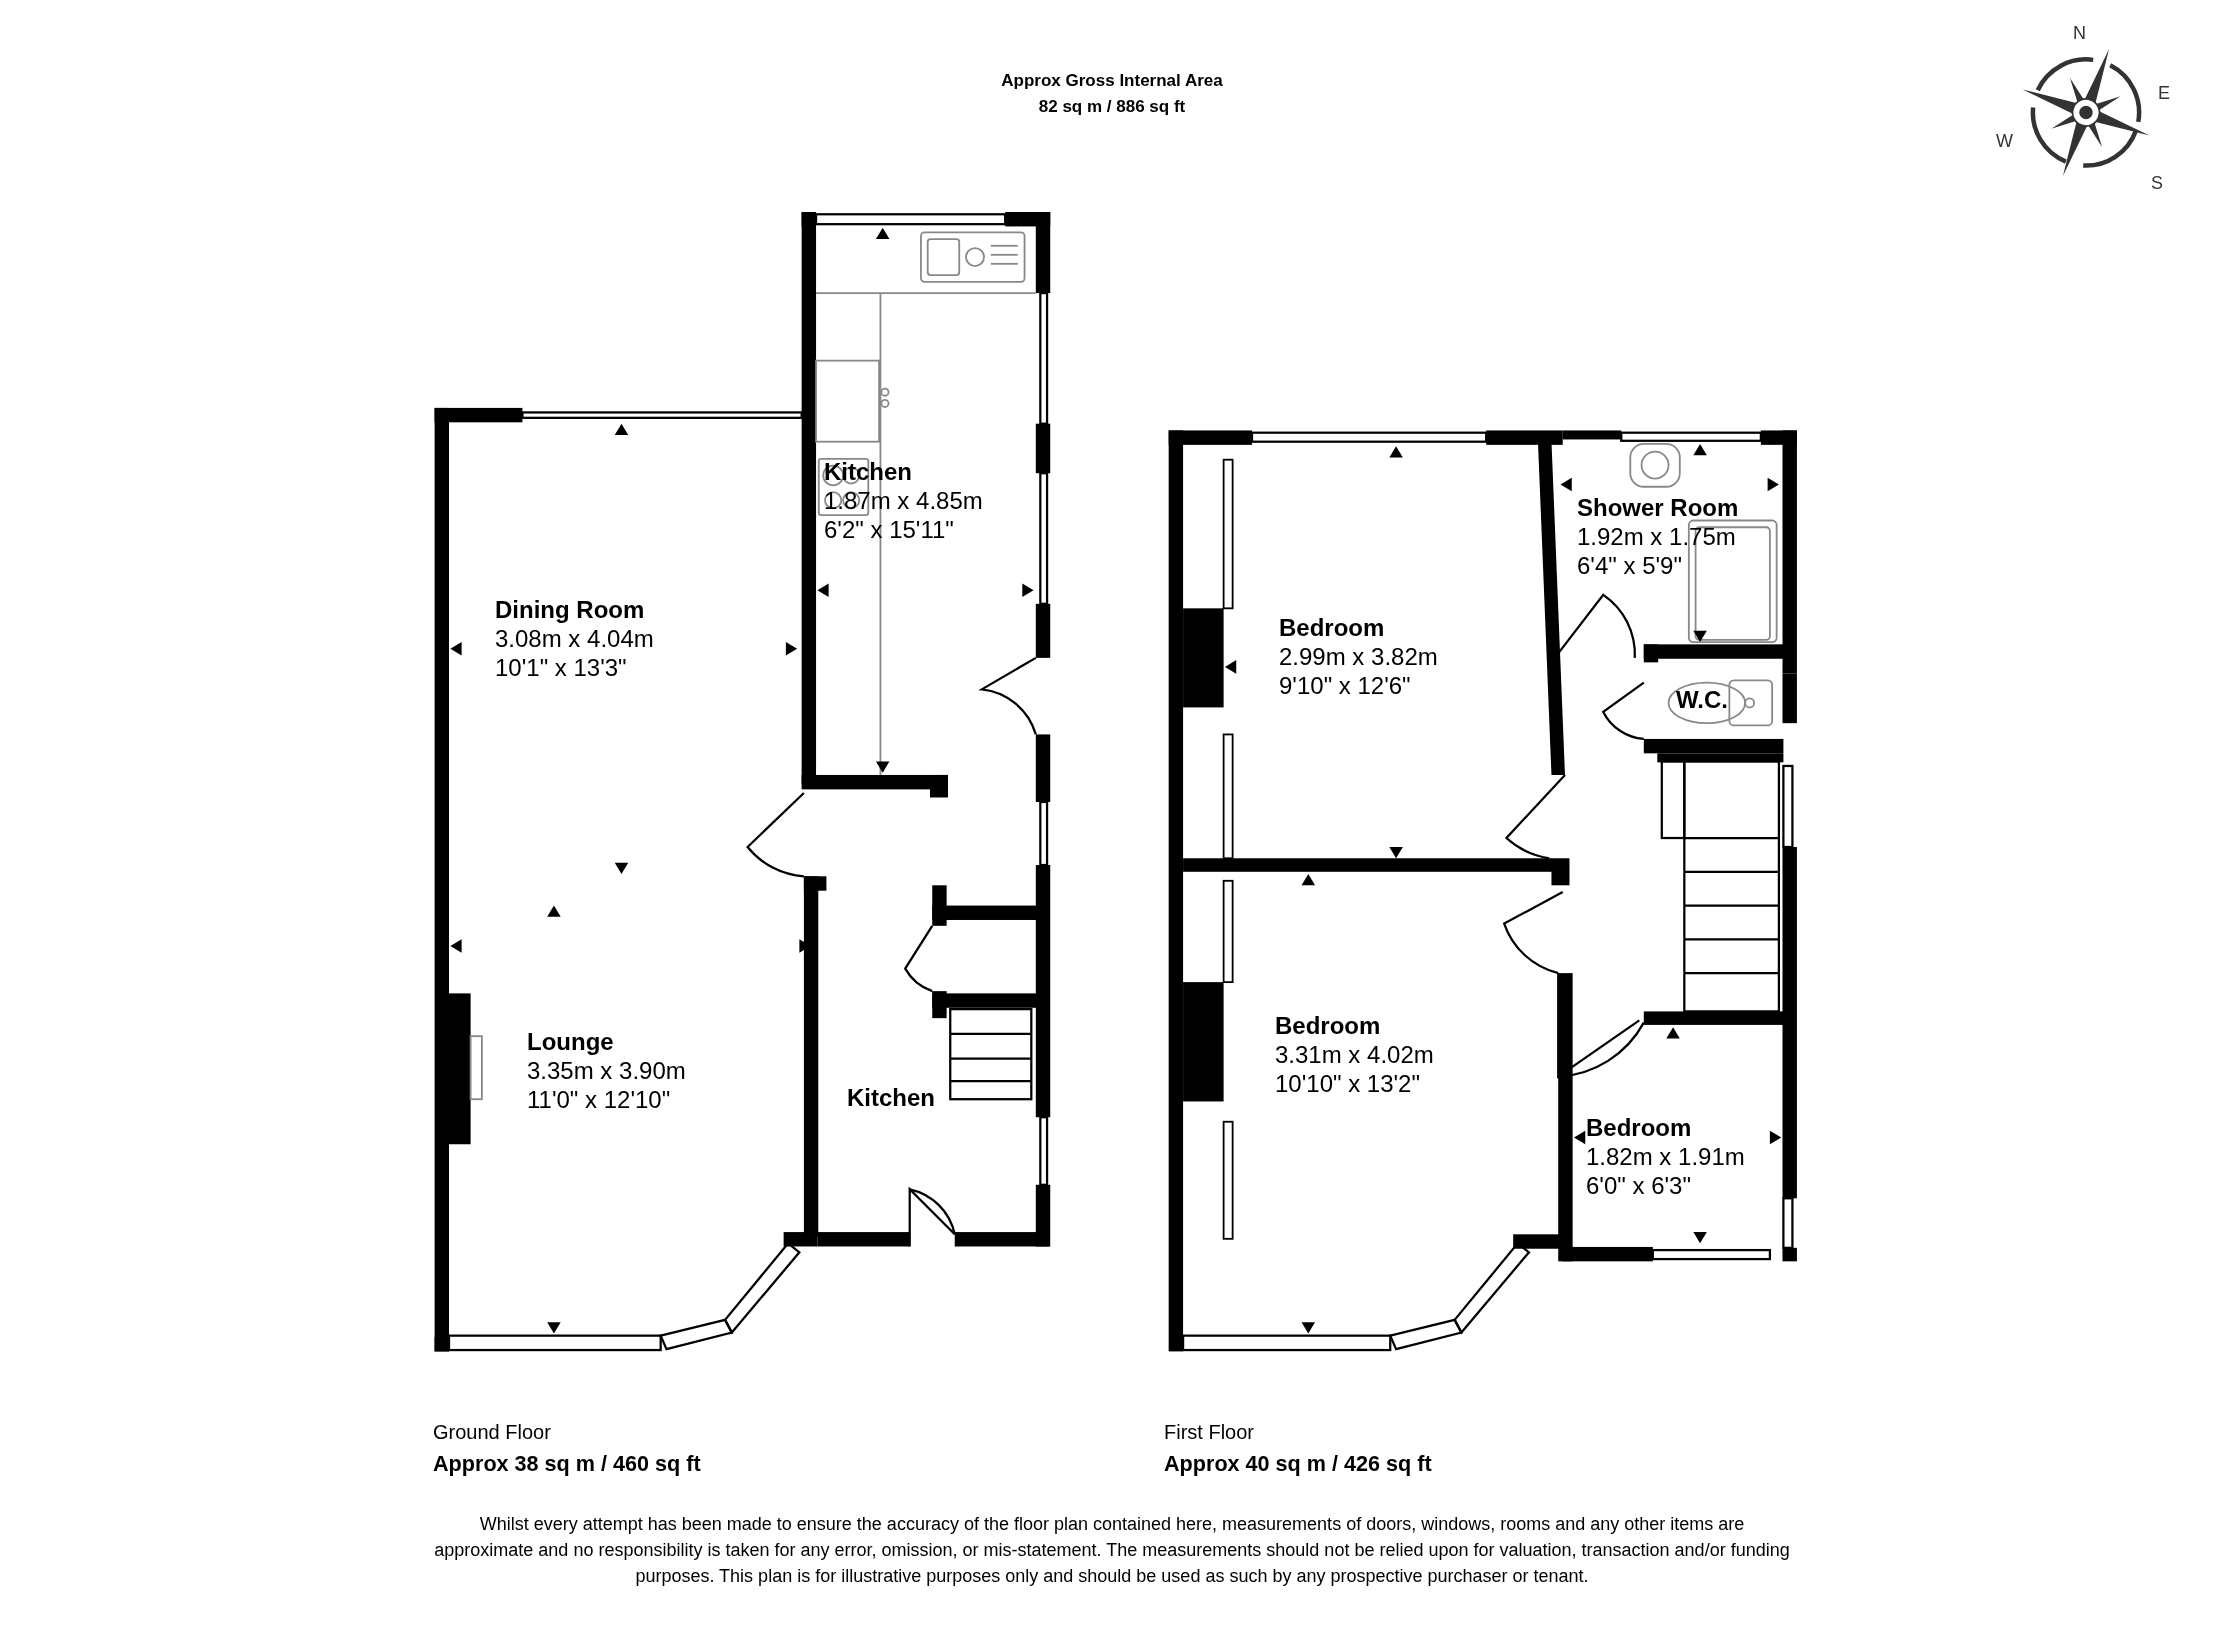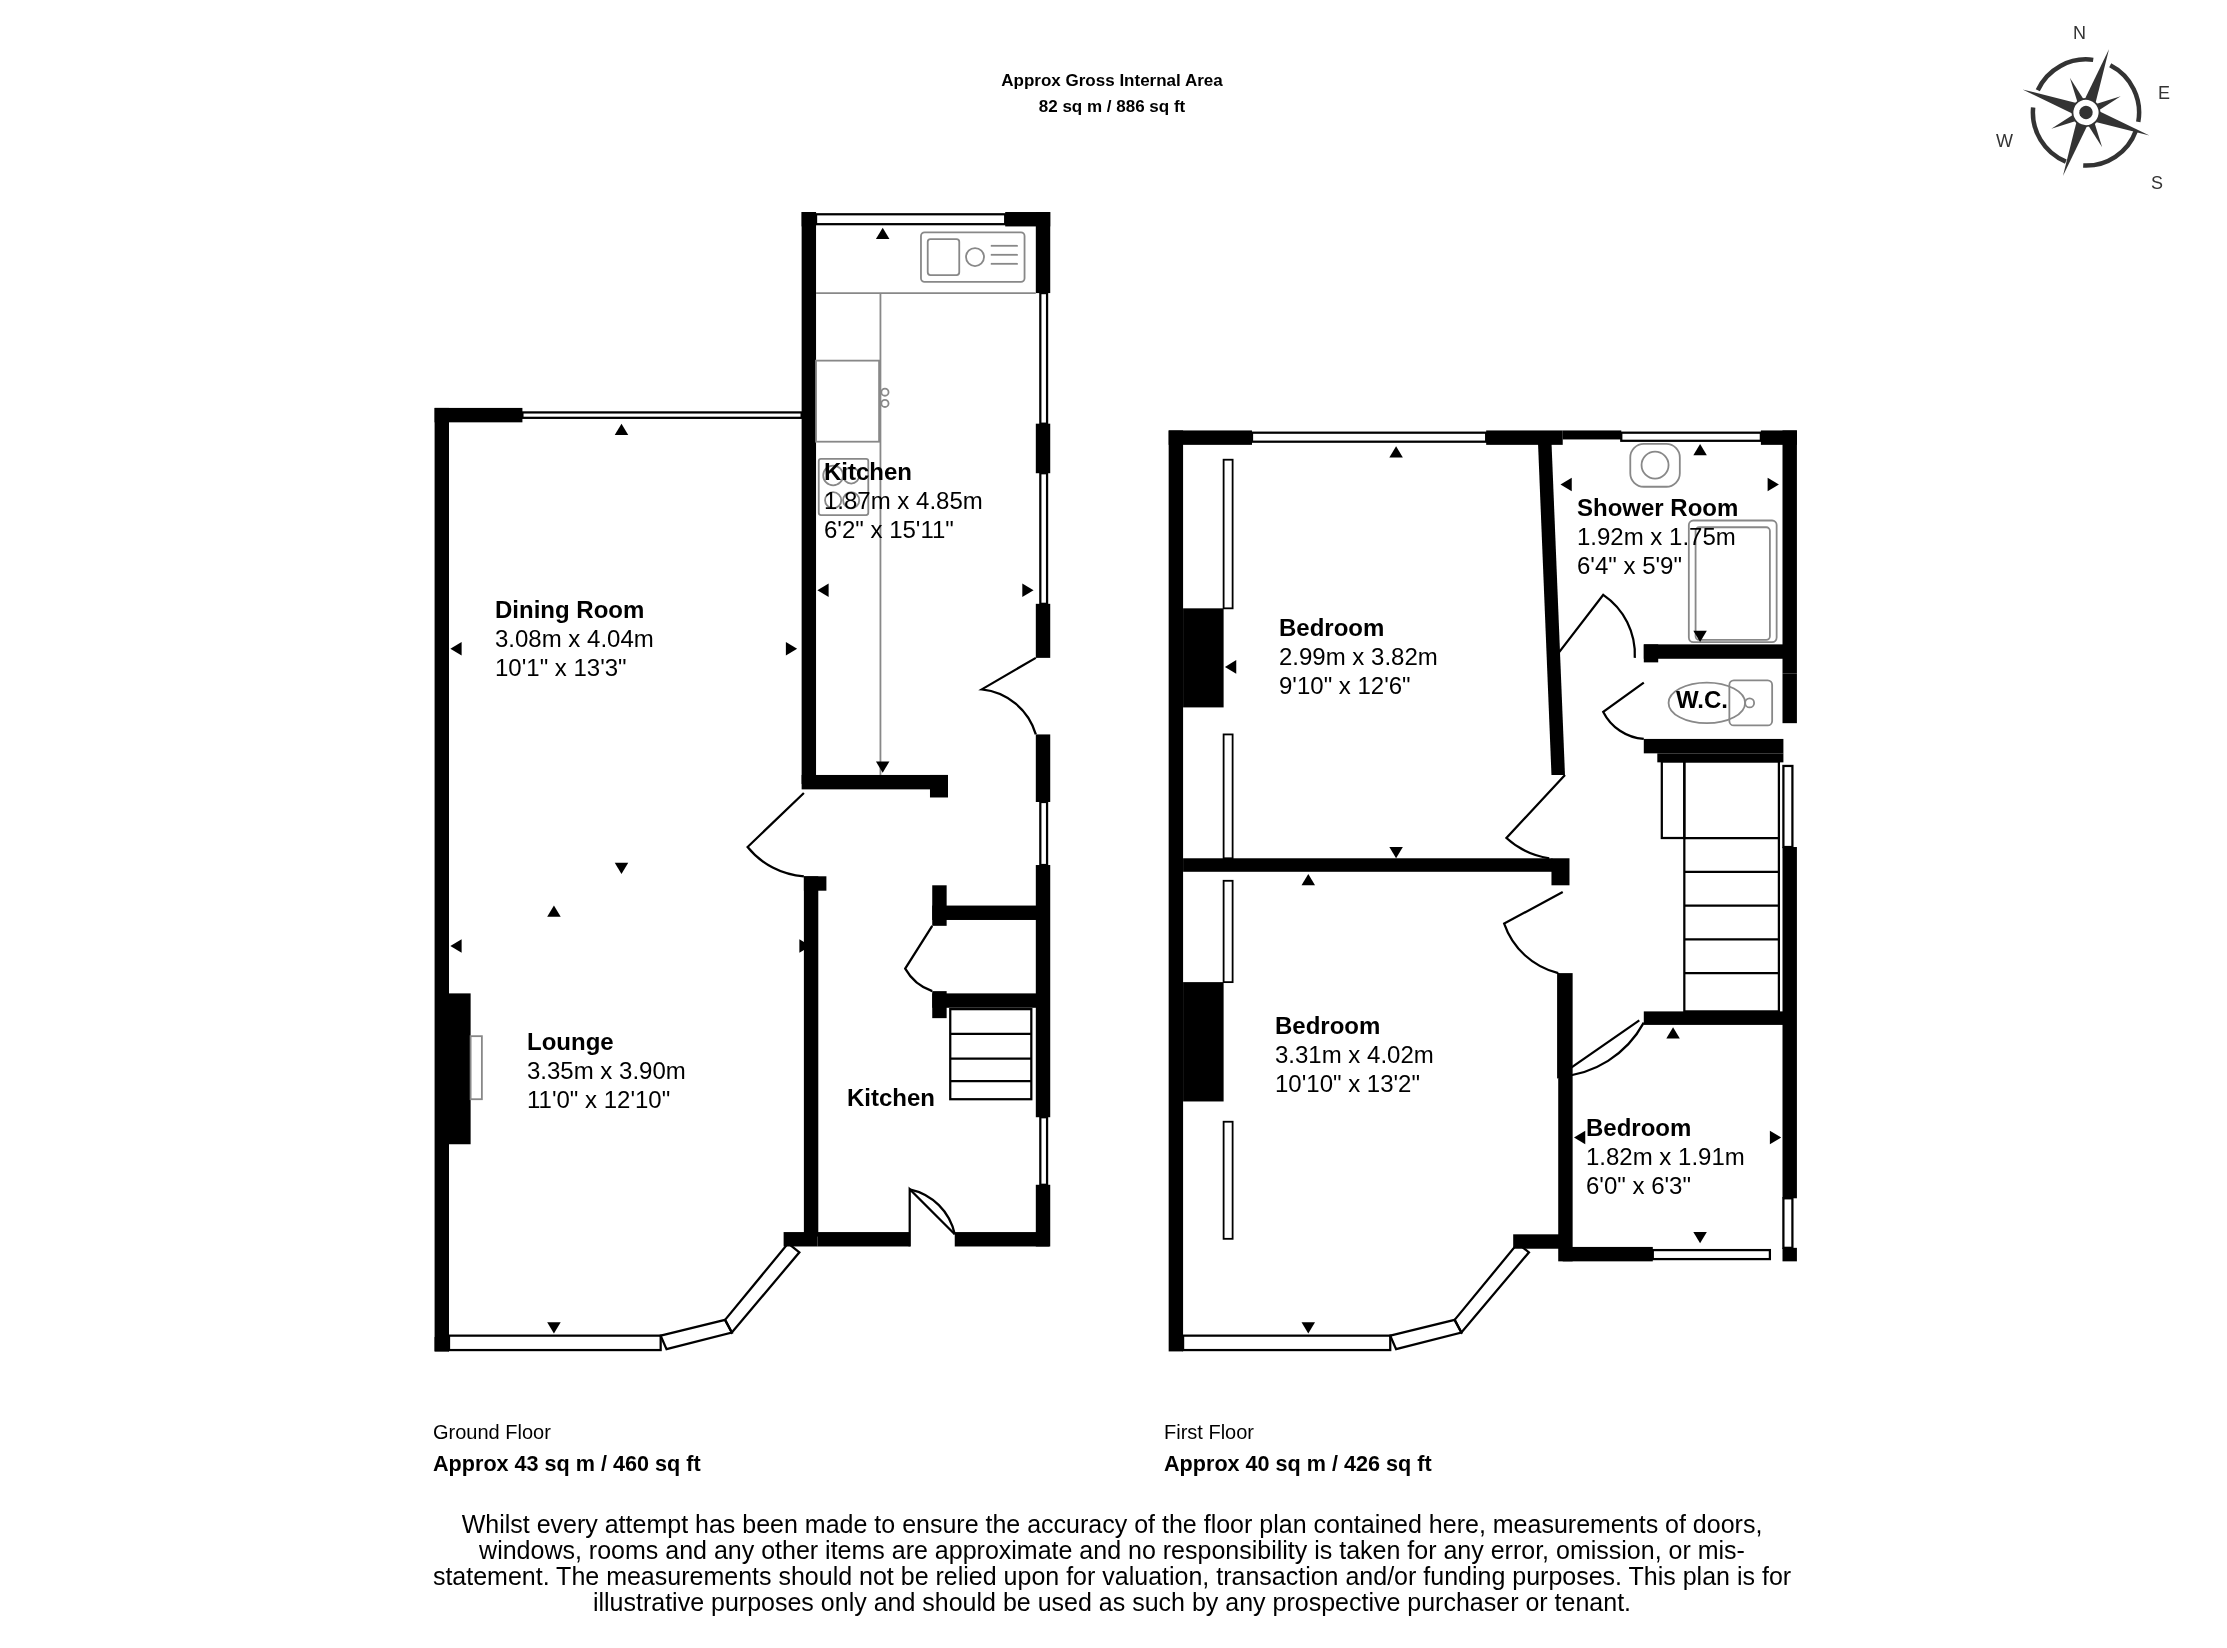--- a/index.html
+++ b/index.html
@@ -6,21 +6,21 @@
   body { width: 2227px; height: 1649px; position: relative; overflow: hidden;
          font-family: "Liberation Sans", sans-serif; color: #000; }
   .abs { position: absolute; }
   .center { text-align: center; }
   .hdr { left: 887px; top: 68px; width: 450px; font-weight: bold; font-size: 17px; line-height: 26px; }
   .plan-svg { position: absolute; left: 0; top: 0; width: 2227px; height: 1649px; }
   .room-label { position: absolute; text-align: left; line-height: 29px; font-size: 24px; white-space: nowrap; }
   .room-label .name { font-weight: bold; font-size: 24px; }
   .floor-title { font-size: 20px; line-height: 36px; }
   .floor-area { font-weight: bold; font-size: 21.6px; line-height: 27px; }
-  .disclaimer { left: 432px; top: 1511px; width: 1360px; font-size: 25px; line-height: 26px; text-align: center; }
+  .disclaimer { left: 432px; top: 1511px; width: 1360px; font-size: 18px; line-height: 26px; text-align: center; }
   .compass { left: 1996px; top: 18px; width: 180px; height: 180px; }
   .compass-letter { position: absolute; font-size: 18px; color: #333; }
 </style>
 </head>
 <body>
 
 <div class="abs hdr center">
   <div>Approx Gross Internal Area</div>
   <div>82 sq m / 886 sq ft</div>
 </div>
@@ -282,21 +282,21 @@
   <div>10'10" x 13'2"</div>
 </div>
 <div class="room-label" style="left:1586px;top:1113px;width:189px;">
   <div class="name">Bedroom</div>
   <div>1.82m x 1.91m</div>
   <div>6'0" x 6'3"</div>
 </div>
 
 <div class="abs" style="left:433px;top:1414px;">
   <div class="floor-title">Ground Floor</div>
-  <div class="floor-area">Approx 43 sq m / 460 sq ft</div>
+  <div class="floor-area">Approx 38 sq m / 460 sq ft</div>
 </div>
 <div class="abs" style="left:1164px;top:1414px;">
   <div class="floor-title">First Floor</div>
   <div class="floor-area">Approx 40 sq m / 426 sq ft</div>
 </div>
 
 <div class="abs disclaimer">Whilst every attempt has been made to ensure the accuracy of the floor plan contained here, measurements of doors, windows, rooms and any other items are approximate and no responsibility is taken for any error, omission, or mis-statement. The measurements should not be relied upon for valuation, transaction and/or funding purposes. This plan is for illustrative purposes only and should be used as such by any prospective purchaser or tenant.</div>
 
 
 </body></html>

